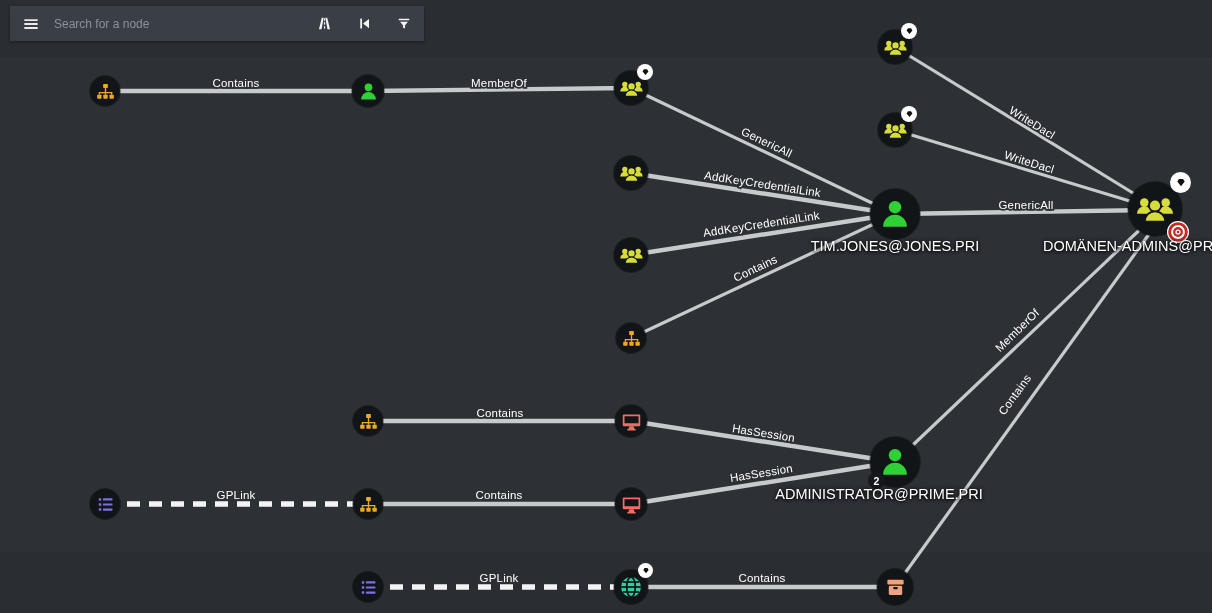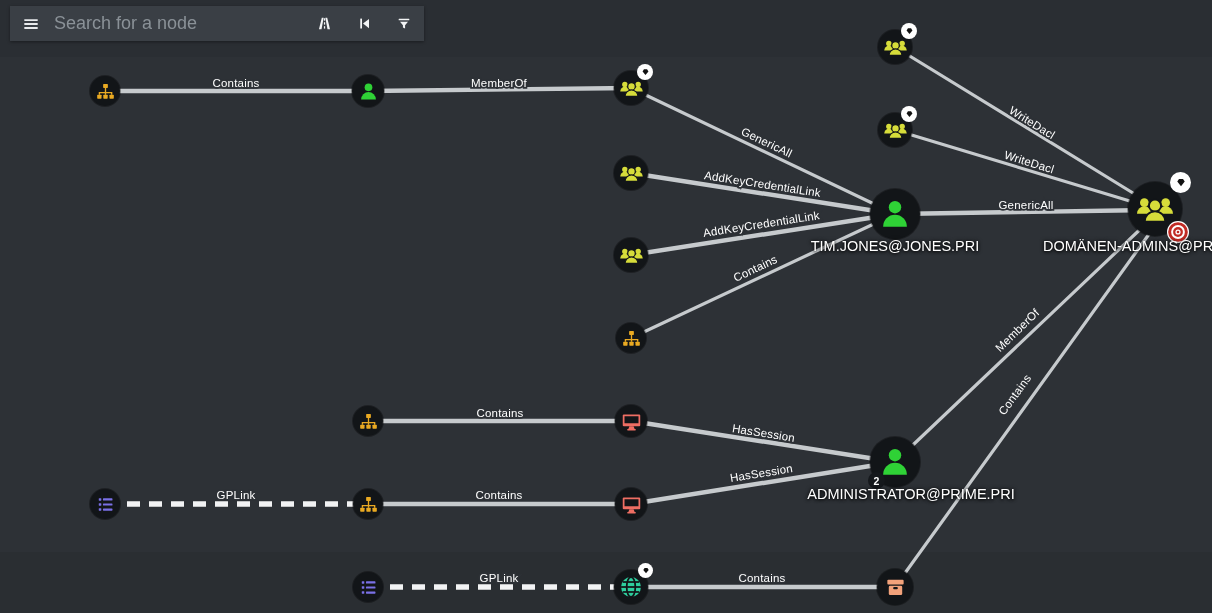--- a/index.html
+++ b/index.html
@@ -40,21 +40,21 @@
 
   
   #searchbar{
     position:absolute;left:10px;top:6px;width:414px;height:35px;
     background:#3a3f45;display:flex;align-items:center;
     box-shadow:0 1px 3px rgba(0,0,0,.4);
   }
   #searchbar .hamburger{padding:0 12px 0 12px;cursor:pointer;display:flex;}
   #search-input{
     flex:1;background:transparent;border:none;outline:none;
-    color:#dfe3e6;font-size:18px;font-family:"Liberation Sans",sans-serif;
+    color:#dfe3e6;font-size:12px;font-family:"Liberation Sans",sans-serif;
   }
   #search-input::placeholder{color:#8a9197;}
   .bar-icon{padding:0 12px;cursor:pointer;display:flex;align-items:center;}
 </style>
 </head>
 <body>
 
 <div id="canvas">
 
   <div class="tile" id="tile-top"></div>
@@ -374,21 +374,21 @@
 
   <div class="node" style="left:870px;top:437px;width:50px;height:50px;">
     <svg width="34" height="34" viewBox="0 0 24 24">
       <g fill="#2fd236">
           <circle cx="12" cy="7.2" r="4.4"></circle>
           <path d="M3.6,21 a8.4,8.4 0 0 1 16.8,0 z"></path>
         </g>
     </svg>
     <div class="badge count-badge" style="left:-2px;bottom:-2px;width:17px;height:17px;">2</div>
   </div>
-  <div class="node-label" style="left:911px;top:486px;">ADMINISTRATOR@PRIME.PRI</div>
+  <div class="node-label" style="left:879px;top:486px;">ADMINISTRATOR@PRIME.PRI</div>
 
   <div class="node" style="left:353px;top:572px;width:30px;height:30px;">
     <svg width="19" height="19" viewBox="0 0 24 24">
       <g fill="#7a70e6">
           <rect x="3.5" y="4" width="3.2" height="3.2" rx="0.6"></rect>
           <rect x="8.8" y="4.2" width="12" height="2.8" rx="0.7"></rect>
           <rect x="3.5" y="10.4" width="3.2" height="3.2" rx="0.6"></rect>
           <rect x="8.8" y="10.6" width="12" height="2.8" rx="0.7"></rect>
           <rect x="3.5" y="16.8" width="3.2" height="3.2" rx="0.6"></rect>
           <rect x="8.8" y="17" width="12" height="2.8" rx="0.7"></rect>

